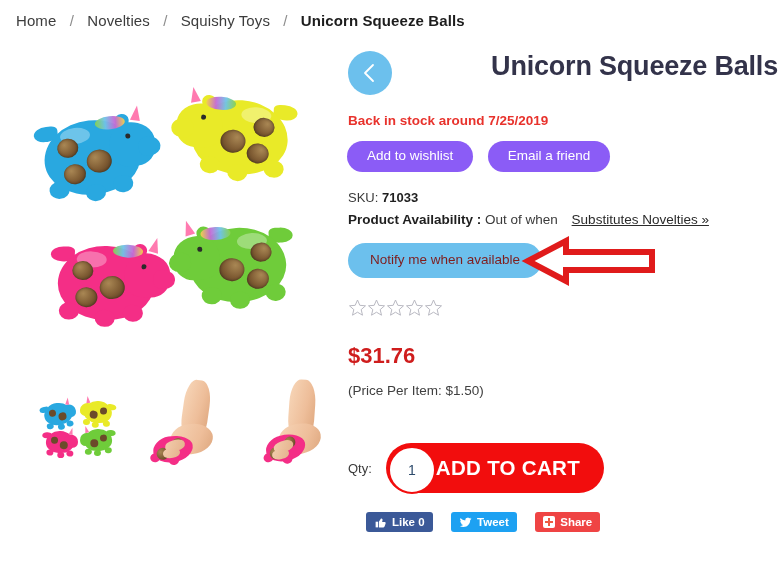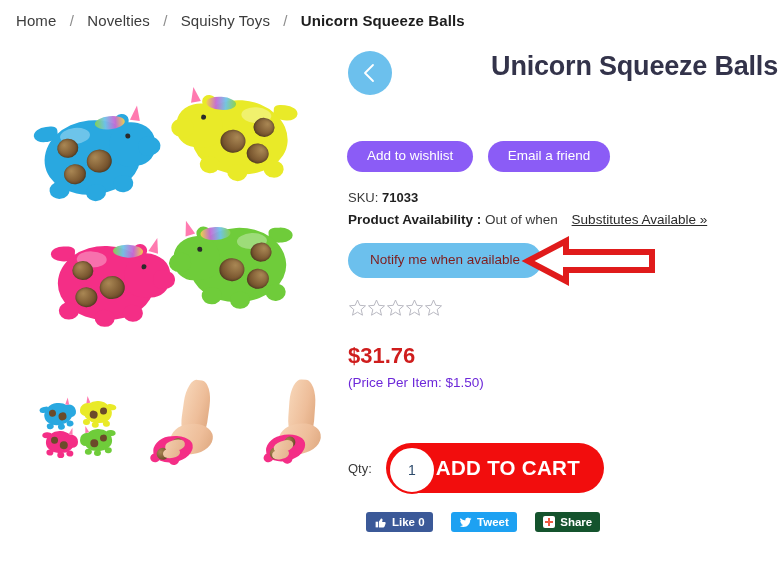--- a/index.html
+++ b/index.html
@@ -405,22 +405,22 @@
     top: 296px;
   }
   .price-main {
     font-size: 22px;
     font-weight: bold;
     color: #cf1d1d;
     line-height: 1.05;
   }
   .price-per {
     font-size: 13.5px;
-    color: #6d28d9;
-    margin-top: 8px;
+    color: #404040;
+    margin-top: 16px;
   }
 
   .cart-row {
     position: absolute;
     left: 0px;
     top: 395px;
     height: 52px;
   }
   .qty-label {
     position: absolute;
@@ -482,21 +482,21 @@
     font-weight: bold;
     padding: 0 8px;
     margin-right: 14px;
     border: none;
     cursor: pointer;
     font-family: "Liberation Sans", sans-serif;
     vertical-align: middle;
   }
   .soc.fb    { background: #3b5998; }
   .soc.tw    { background: #1da1f2; }
-  .soc.share { background: #14532d; }
+  .soc.share { background: #ef4444; }
   .soc svg { display: block; }
   .soc-plus {
     display: inline-block;
     width: 12px;
     height: 12px;
     background: #ffffff;
     border-radius: 2px;
     position: relative;
   }
   .soc-plus::before, .soc-plus::after {
@@ -684,35 +684,36 @@
 
   <div class="title-row">
     <button class="back-btn">
       <svg width="44" height="44" viewBox="0 0 44 44">
         <polyline points="25,14 17,22 25,30" fill="none" stroke="#ffffff" stroke-width="1.8" stroke-linecap="round" stroke-linejoin="round"></polyline>
       </svg>
     </button>
     <div class="product-title">Unicorn Squeeze Balls</div>
   </div>
 
+  <div class="backstock">Back in stock around 7/25/2019</div>
 
   <div class="pill-row">
     <button class="pill">Add to wishlist</button>
     <button class="pill">Email a friend</button>
   </div>
 
   <div class="sku-line">
     <span>SKU:</span>
     <span class="sku-val">71033</span>
   </div>
 
   <div class="avail-line">
     <span class="avail-label">Product Availability :</span>
     <span class="avail-value">Out of when</span>
-    <span class="subs-link">Substitutes Available »</span>
+    <span class="subs-link">Substitutes Novelties »</span>
   </div>
 
   <button class="notify-btn">Notify me when available</button>
 
   <svg class="arrow-annot" viewBox="0 0 140 50">
     <polygon points="8,25 46,5 46,16 132,16 132,34 46,34 46,45" fill="#ffffff" stroke="#e01b1b" stroke-width="6" stroke-linejoin="miter"></polygon>
   </svg>
 
   <div class="stars">
     <svg width="96" height="20" viewBox="0 0 96 20">

